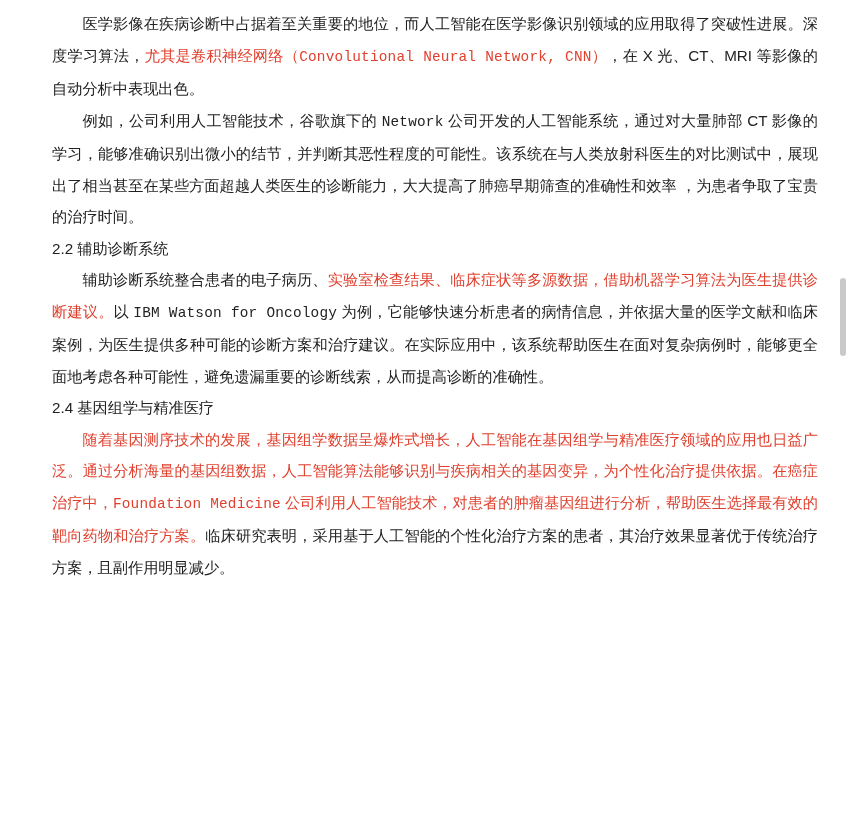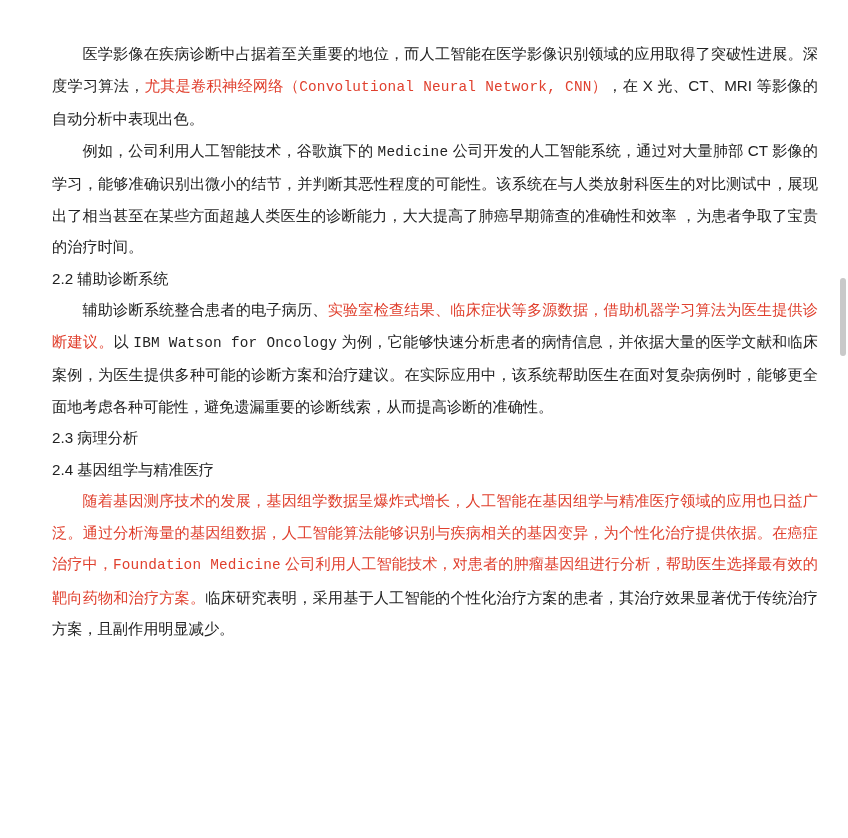--- a/index.html
+++ b/index.html
@@ -20,21 +20,20 @@
     background: #ffffff;
     box-sizing: border-box;
     padding: 8px 30px 0 52px;
   }
   .doc {
     font-size: 15.2px;
     line-height: 31.5px;
     color: #222222;
     text-align: justify;
     text-justify: inter-ideograph;
-    margin-top: 30px;
   }
   .para {
     margin: 0;
     text-indent: 2em;
   }
   .heading {
     margin: 0;
     text-indent: 0;
   }
   .black { color: #222222; }
@@ -62,23 +61,22 @@
     border-radius: 3px;
     background: #c9c9c9;
   }
 </style>
 </head>
 <body>
 
 <div id="page">
   <div class="doc" id="doc-body">
       <p class="para "><span class="black">医学影像在疾病诊断中占据着至关重要的地位，而人工智能在医学影像识别领域的应用取得了突破性进展。深度学习算法，</span><span class="red">尤其是卷积神经网络（</span><span class="red mono">Convolutional Neural Network, CNN</span><span class="red">）</span><span class="black">，在 X 光、CT、MRI 等影像的自动分析中表现出色。</span></p>
-      <p class="para "><span class="black">例如，公司利用人工智能技术，谷歌旗下的 </span><span class="black mono">Medicine</span><span class="black"> 公司开发的人工智能系统，通过对大量肺部 CT 影像的学习，能够准确识别出微小的结节，并判断其恶性程度的可能性。该系统在与人类放射科医生的对比测试中，展现出了相当甚至在某些方面超越人类医生的诊断能力，大大提高了肺癌早期筛查的准确性和效率 ，为患者争取了宝贵的治疗时间。</span></p>
+      <p class="para "><span class="black">例如，公司利用人工智能技术，谷歌旗下的 </span><span class="black mono">Network</span><span class="black"> 公司开发的人工智能系统，通过对大量肺部 CT 影像的学习，能够准确识别出微小的结节，并判断其恶性程度的可能性。该系统在与人类放射科医生的对比测试中，展现出了相当甚至在某些方面超越人类医生的诊断能力，大大提高了肺癌早期筛查的准确性和效率 ，为患者争取了宝贵的治疗时间。</span></p>
       <p class="para heading"><span class="black">2.2 辅助诊断系统</span></p>
       <p class="para "><span class="black">辅助诊断系统整合患者的电子病历、</span><span class="red">实验室检查结果、临床症状等多源数据，借助机器学习算法为医生提供诊断建议。</span><span class="black">以 </span><span class="black mono">IBM Watson for Oncology</span><span class="black"> 为例，它能够快速分析患者的病情信息，并依据大量的医学文献和临床案例，为医生提供多种可能的诊断方案和治疗建议。在实际应用中，该系统帮助医生在面对复杂病例时，能够更全面地考虑各种可能性，避免遗漏重要的诊断线索，从而提高诊断的准确性。</span></p>
-      <p class="para heading"><span class="black">2.3 病理分析</span></p>
       <p class="para heading"><span class="black">2.4 基因组学与精准医疗</span></p>
       <p class="para "><span class="red">随着基因测序技术的发展，基因组学数据呈爆炸式增长，人工智能在基因组学与精准医疗领域的应用也日益广泛。通过分析海量的基因组数据，人工智能算法能够识别与疾病相关的基因变异，为个性化治疗提供依据。在癌症治疗中，</span><span class="red mono">Foundation Medicine</span><span class="red"> 公司利用人工智能技术，对患者的肿瘤基因组进行分析，帮助医生选择最有效的靶向药物和治疗方案。</span><span class="black">临床研究表明，采用基于人工智能的个性化治疗方案的患者，其治疗效果显著优于传统治疗方案，且副作用明显减少。</span></p>
     </div>
   <div id="scrollbar-track">
     <div id="scrollbar-thumb"></div>
   </div>
 </div>
 
 </body></html>

